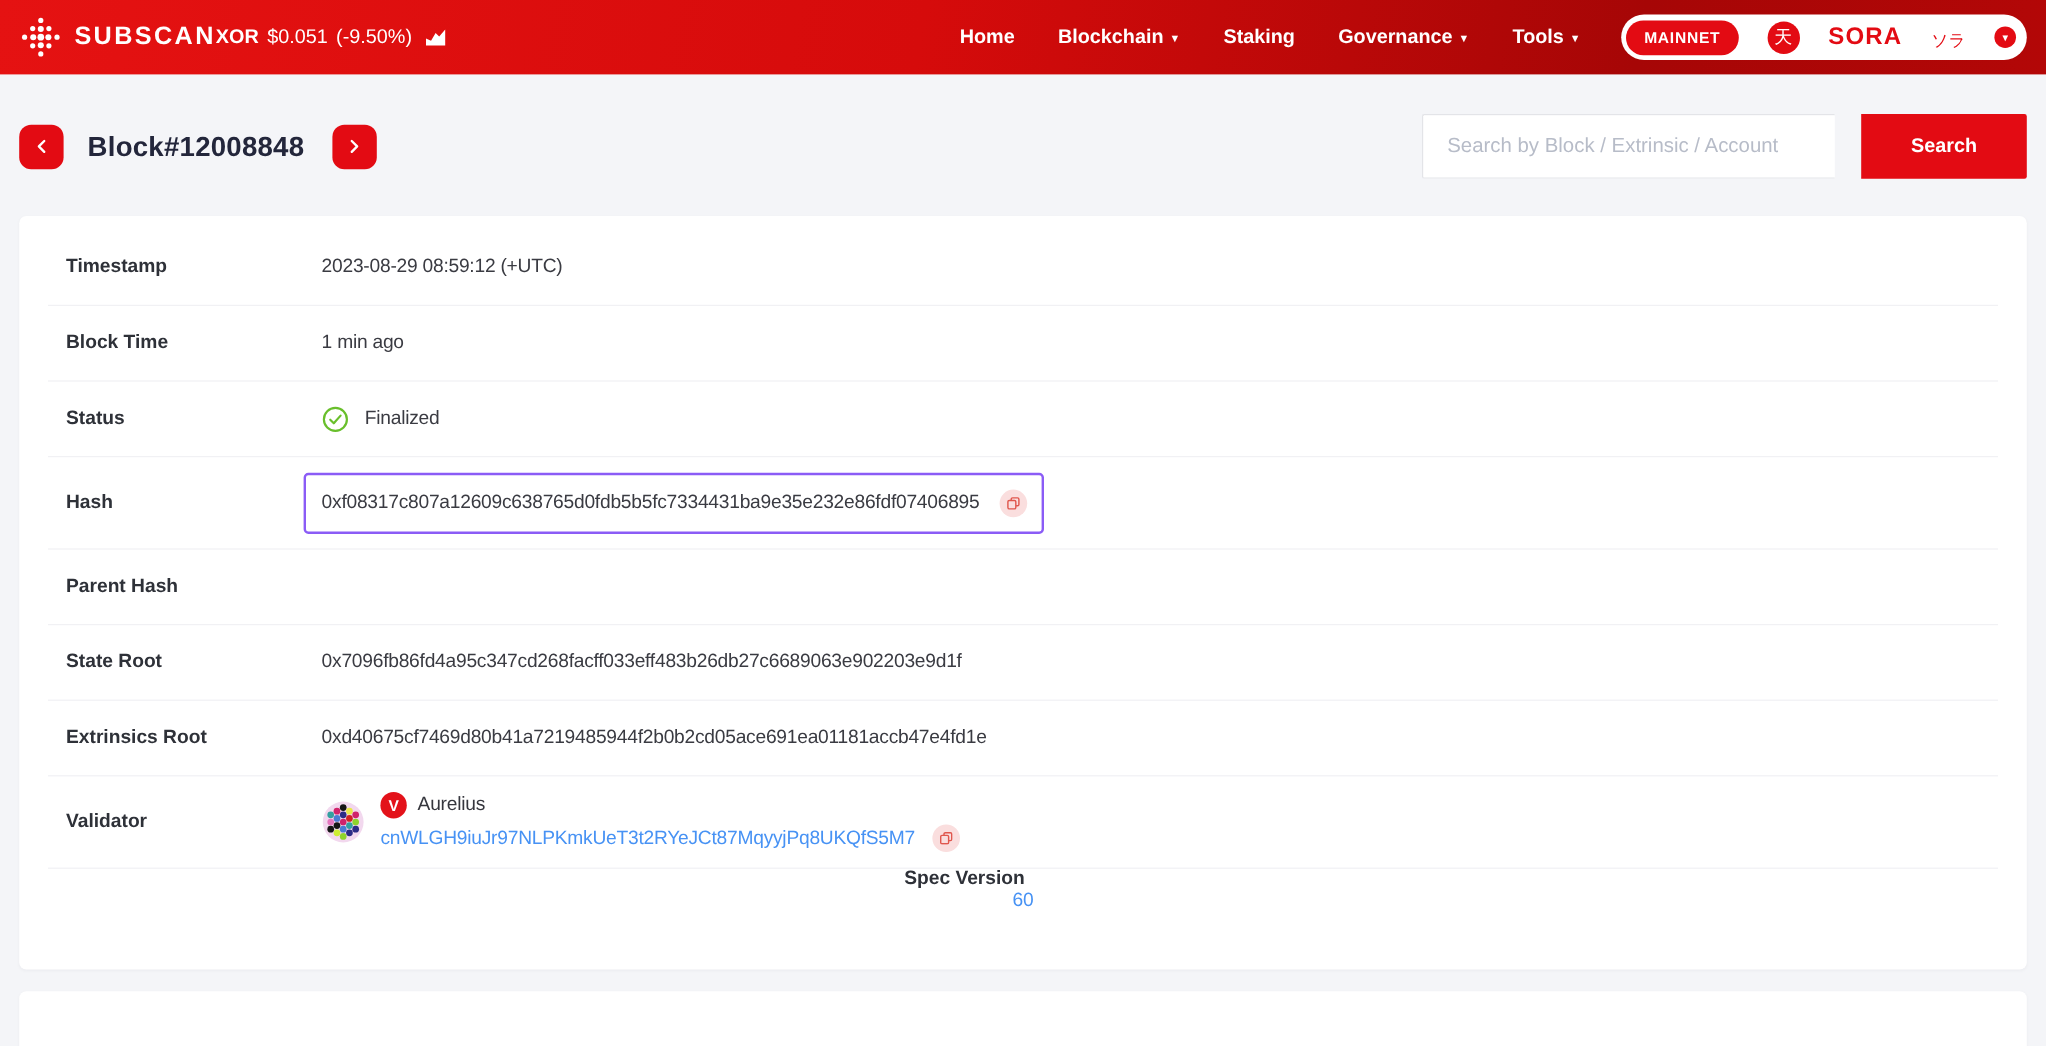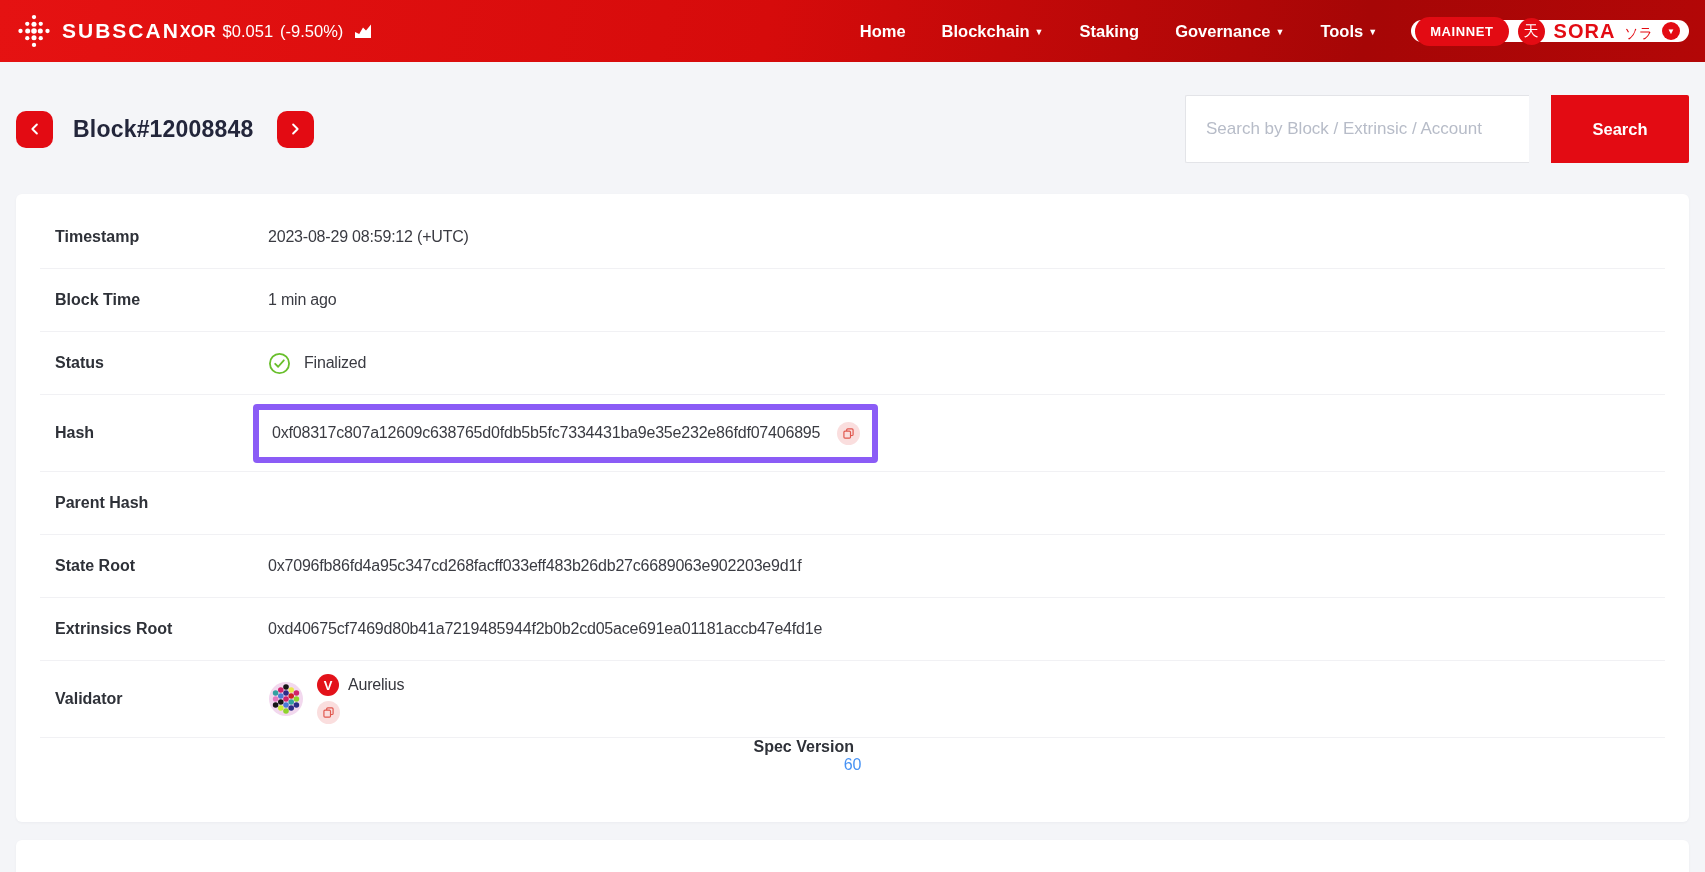--- a/index.html
+++ b/index.html
@@ -19,22 +19,22 @@
   }
   .brand { display:flex; align-items:center; gap:10px; cursor:pointer; }
   .brand-text { font-size:21px; font-weight:bold; letter-spacing:2px; color:#fff; }
   .ticker { display:flex; align-items:center; gap:7px; font-size:16.5px; }
   .tk-symbol { font-weight:bold; }
   .tk-chart { margin-left:4px; display:flex; }
   .main-nav { display:flex; align-items:flex-start; gap:36px; margin-left:auto; margin-right:34px; }
   .nav-item { color:#fff; font-size:16.5px; font-weight:bold; display:flex; align-items:center; gap:5px; cursor:pointer; text-decoration:none; }
   .caret { font-size:9px; line-height:1; position:relative; top:1px; }
   .net-pill {
-    background:#fff; border-radius:19px; height:22px;
-    display:flex; align-items:center; gap:9px;
+    background:#fff; border-radius:19px; height:38px;
+    display:flex; align-items:center; gap:24px;
     padding:4px 9px 4px 4px; cursor:pointer;
   }
   .mainnet-btn {
     background:#e30b13; color:#fff; font-size:13px; font-weight:bold;
     letter-spacing:0.6px; border-radius:15px; border:none;
     padding:8px 15px; line-height:1; cursor:pointer;
   }
   .sora-logo {
     width:27px; height:27px; border-radius:50%; background:#e30b13;
     color:#fff; font-size:15px; display:flex; align-items:center; justify-content:center;
@@ -46,21 +46,21 @@
     color:#fff; font-size:8px; display:flex; align-items:center; justify-content:center;
   }
   
   .page-head { display:flex; align-items:center; margin:33px 16px 0 16px; }
   .blk-nav-btn {
     width:37px; height:37px; border:none; border-radius:10px;
     background:#e30b13; display:flex; align-items:center; justify-content:center;
     cursor:pointer; flex:none;
   }
   .page-title { font-size:23px; font-weight:bold; color:#23263b; margin:0 23px 0 20px; letter-spacing:0.2px; }
-  .search-bar { margin-left:auto; display:flex; height:68px; width:504px; }
+  .search-bar { margin-left:auto; display:flex; height:54px; width:504px; }
   .search-input {
     flex:1; border:1px solid #e3e4e8; border-right:none; background:#fff;
     padding:0 20px; font-size:17px; color:#35363d; outline:none;
     border-radius:2px 0 0 2px;
     font-family:"Liberation Sans","DejaVu Sans",sans-serif;
   }
   .search-input::placeholder { color:#b7bcc8; }
   .search-btn {
     width:138px; border:none; background:#e30b13; color:#fff;
     font-size:16.5px; font-weight:bold; cursor:pointer; border-radius:0 2px 2px 0;
@@ -73,21 +73,21 @@
     padding:12px 24px 21px 24px; box-shadow:0 1px 3px rgba(30,30,60,0.04);
   }
   .row { display:flex; align-items:center; min-height:63px; border-bottom:1px solid #f1f1f4; }
   .row:last-child { border-bottom:none;flex-direction:column; }
   .row-tall { min-height:77px; }
   .row-label { width:228px; flex:none; padding-left:15px; font-size:16px; font-weight:bold; color:#2e3138; }
   .row-value { font-size:16px; color:#3a3b42; display:flex; align-items:center; letter-spacing:-0.2px; }
   .status-icon { margin-right:13px; display:flex; }
   .hash-box {
     display:flex; align-items:center; gap:17px;
-    border:6px solid #8b5cf6; border-radius:4px;
+    border:2px solid #8b5cf6; border-radius:4px;
     padding:12px 12px 12px 13px; margin-left:-15px;
   }
   .copy-btn {
     width:23px; height:23px; border-radius:50%; border:none; background:#fadede;
     display:flex; align-items:center; justify-content:center; cursor:pointer; flex:none;
   }
   .link { color:#4792f4; text-decoration:none; cursor:pointer; }
   .validator-wrap { display:flex; align-items:center; }
   .identicon { margin-right:13px; flex:none; display:flex; }
   .validator-col { display:flex; flex-direction:column; gap:5px; }
@@ -271,20 +271,21 @@
             <circle cx="7.6" cy="24" r="2.8" fill="#161616"></circle>
           </g>
         </svg>
       </span>
       <span class="validator-col">
         <span class="validator-line1">
           <span class="v-badge">V</span>
           <span class="validator-name">Aurelius</span>
         </span>
         <span class="validator-line2">
+          <a class="link">cnWLGH9iuJr97NLPKmkUeT3t2RYeJCt87MqyyjPq8UKQfS5M7</a>
           <button class="copy-btn">
             <svg width="11" height="11" viewBox="0 0 12 12">
               <rect x="1" y="3.4" width="7.2" height="7.6" rx="1.2" fill="none" stroke="#e0574e" stroke-width="1.3"></rect>
               <path d="M4 3.4 V2.2 a1.2 1.2 0 0 1 1.2 -1.2 H9.8 A1.2 1.2 0 0 1 11 2.2 V7 a1.2 1.2 0 0 1 -1.2 1.2 H8.4" fill="none" stroke="#e0574e" stroke-width="1.3"></path>
             </svg>
           </button>
         </span>
       </span>
     </div>
   </div>

